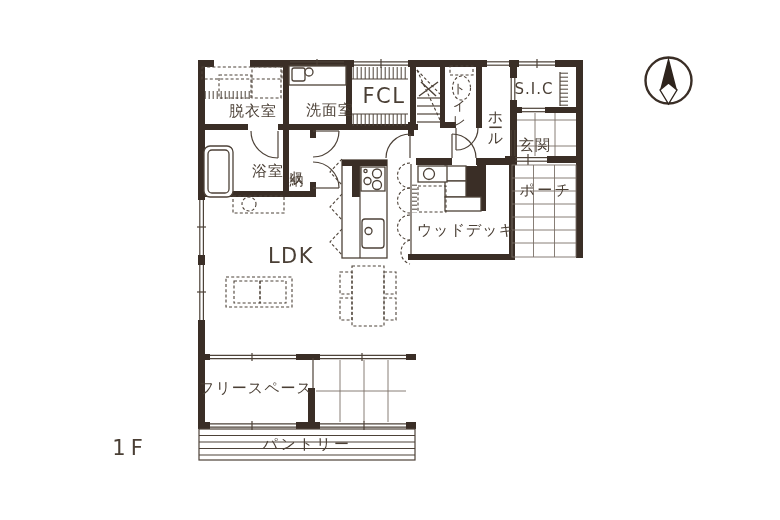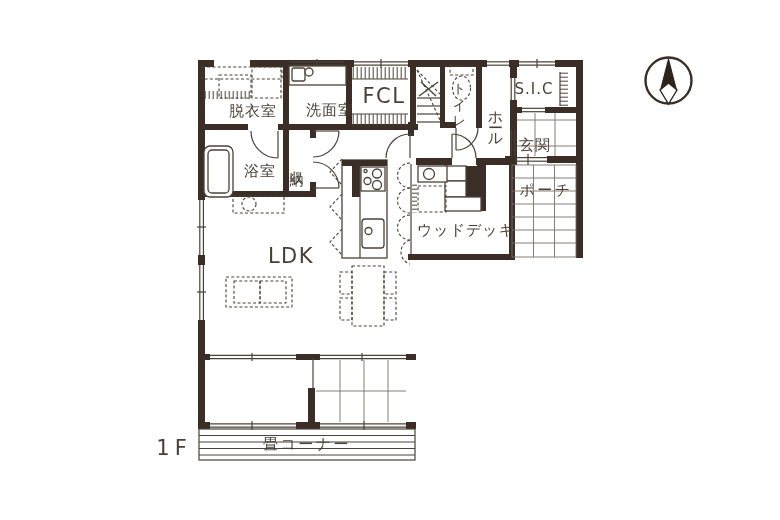--- a/index.html
+++ b/index.html
@@ -13,21 +13,21 @@
   .ln{stroke:var(--line);stroke-width:1.2;fill:none;}
   .ln2{stroke:var(--line);stroke-width:1.4;fill:none;}
   .lt{stroke:var(--light);stroke-width:0.9;fill:none;}
   .ds{stroke:var(--line);stroke-width:1.1;fill:none;stroke-dasharray:3 2.2;}
   .fx{stroke:var(--line);stroke-width:1.3;fill:#fff;}
   .lbl{position:absolute;transform:translate(-50%,-50%);color:var(--text);
        white-space:nowrap;font-size:15px;letter-spacing:1px;}
   .v{writing-mode:vertical-rl;letter-spacing:2px;}
   .big{font-size:21px;letter-spacing:1.5px;}
   .sp2{letter-spacing:2.5px;}
-  .floor{font-size:21px;letter-spacing:5px;margin-left:44px;}
+  .floor{font-size:21px;letter-spacing:5px;}
 </style>
 </head>
 <body>
 
 <div id="canvas">
 
   <svg width="780" height="520" viewBox="0 0 780 520">
     <defs>
       <pattern id="combV" width="4" height="12" patternUnits="userSpaceOnUse">
         <line x1="1.2" y1="0" x2="1.2" y2="12" stroke="#4d4238" stroke-width="1"></line>
@@ -276,19 +276,20 @@
 
   <div class="lbl" style="left:253px;top:111px">脱衣室</div>
   <div class="lbl" style="left:330px;top:110px">洗面室</div>
   <div class="lbl big" style="left:384px;top:96px">FCL</div>
   <div class="lbl v" style="left:459px;top:99px;font-size:13px">トイレ</div>
   <div class="lbl v" style="left:495px;top:121px">ホール</div>
   <div class="lbl" style="left:534px;top:89px">S.I.C</div>
   <div class="lbl" style="left:535px;top:145px">玄関</div>
   <div class="lbl sp2" style="left:546px;top:190px">ポーチ</div>
   <div class="lbl" style="left:466px;top:230px">ウッドデッキ</div>
-  <div class="lbl" style="left:260px;top:171px">浴室</div>
+  <div class="lbl" style="left:268px;top:171px">浴室</div>
   <div class="lbl v" style="left:297px;top:162px;font-size:14px">収納</div>
   <div class="lbl big" style="left:291px;top:256px">LDK</div>
-  <div class="lbl sp2" style="left:307px;top:444px">畳コーナー</div>
+  <div class="lbl" style="left:256px;top:388px">フリースペース</div>
+  <div class="lbl sp2" style="left:307px;top:444px">パントリー</div>
   <div class="lbl floor" style="left:130px;top:448px">1F</div>
 
 </div>
 
 </body></html>

